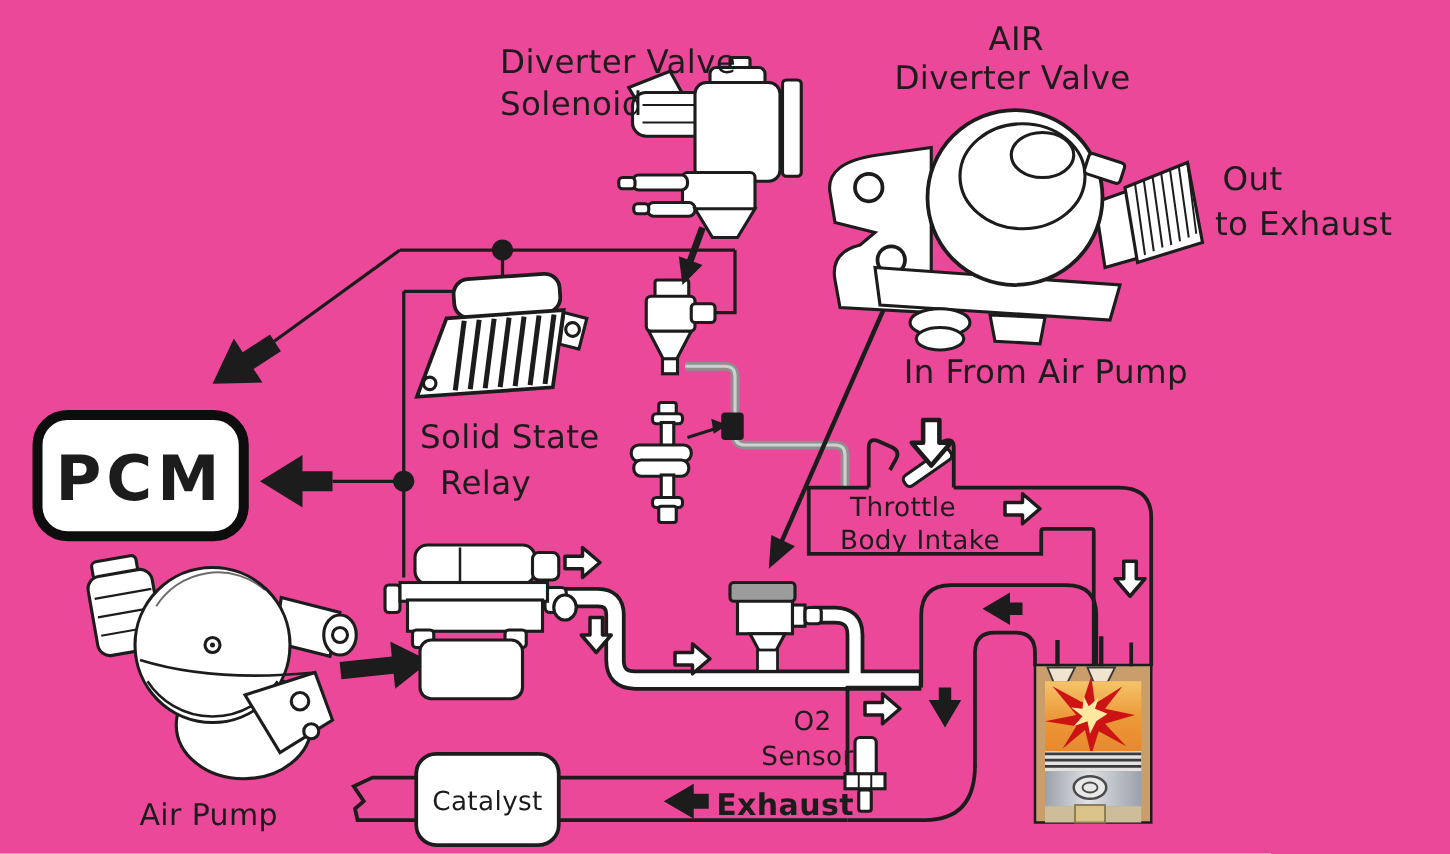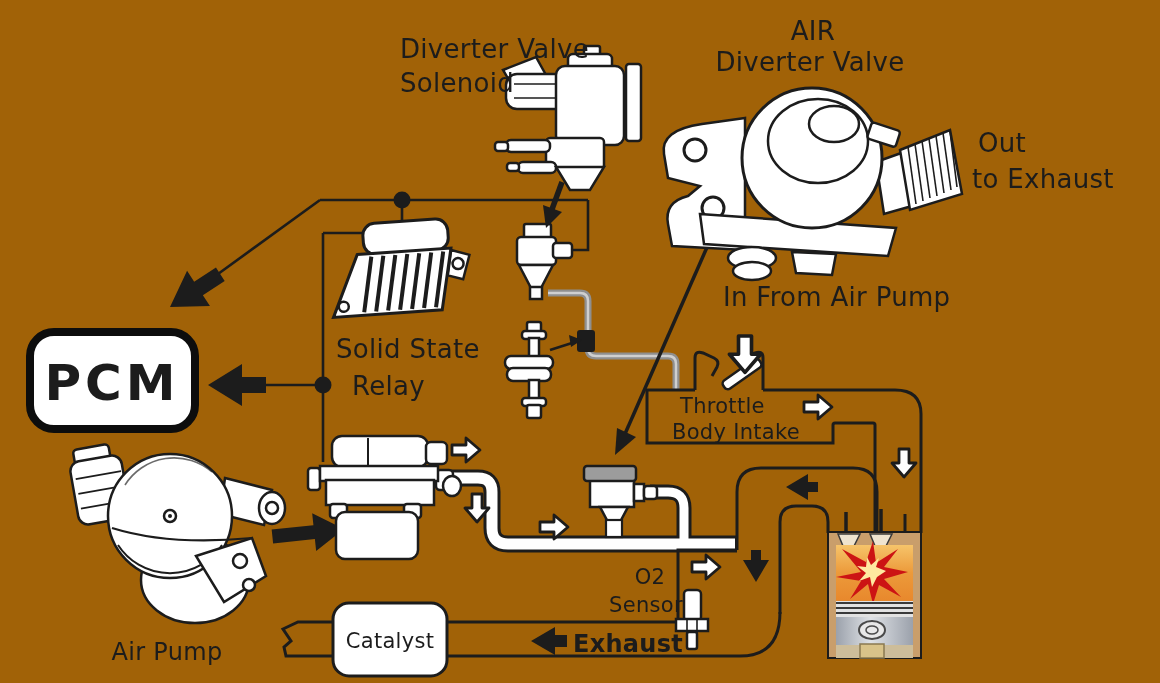--- a/index.html
+++ b/index.html
@@ -1,16 +1,16 @@
 <!DOCTYPE html>
 <html><head>
 <meta charset="utf-8">
 <style>
   html,body{margin:0;padding:0;background:#ffffff;}
-  .canvas{position:relative;width:1160px;height:683px;background:#a16207;overflow:hidden;
+  .canvas{position:relative;width:1160px;height:683px;background:#ec4899;overflow:hidden;
           font-family:"DejaVu Sans",sans-serif;}
   svg{display:block;}
   text{fill:#1c1c1c;letter-spacing:.3px;font-family:"DejaVu Sans",sans-serif;}
   .lbl{font-size:26px;}
   .lbl-sm{font-size:21px;}
   .lbl-md{font-size:24px;}
   .pcm-t{font-size:50px;font-weight:bold;letter-spacing:4px;}
   .outline{fill:#ffffff;stroke:#1c1c1c;stroke-width:2.5;}
   .outline3{fill:#ffffff;stroke:#1c1c1c;stroke-width:3;}
   .wire{stroke:#1c1c1c;stroke-width:2.6;fill:none;}

